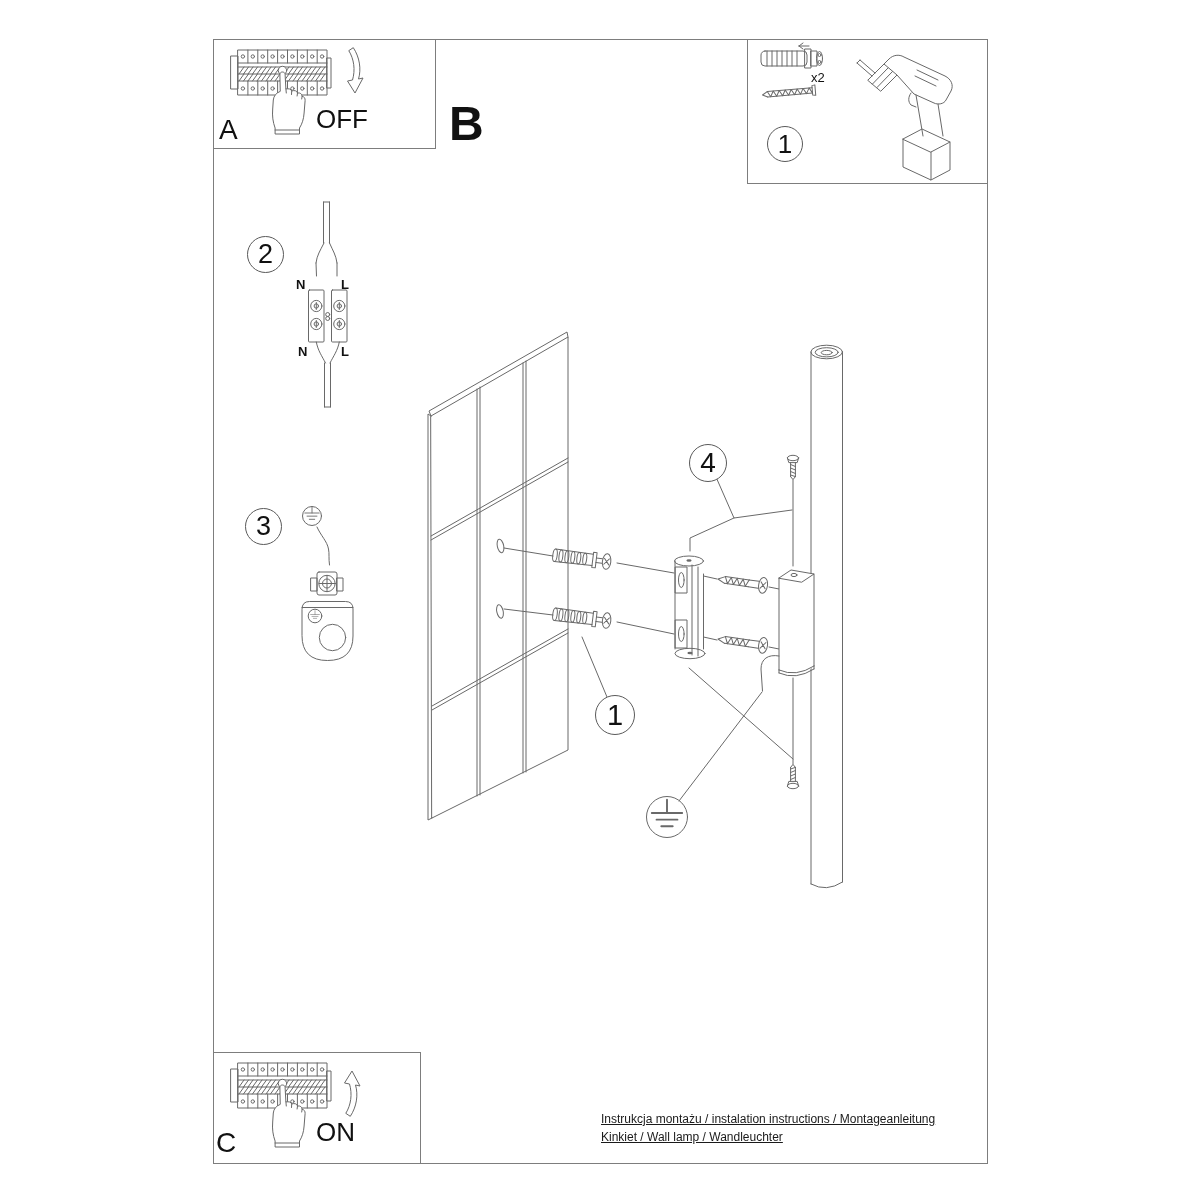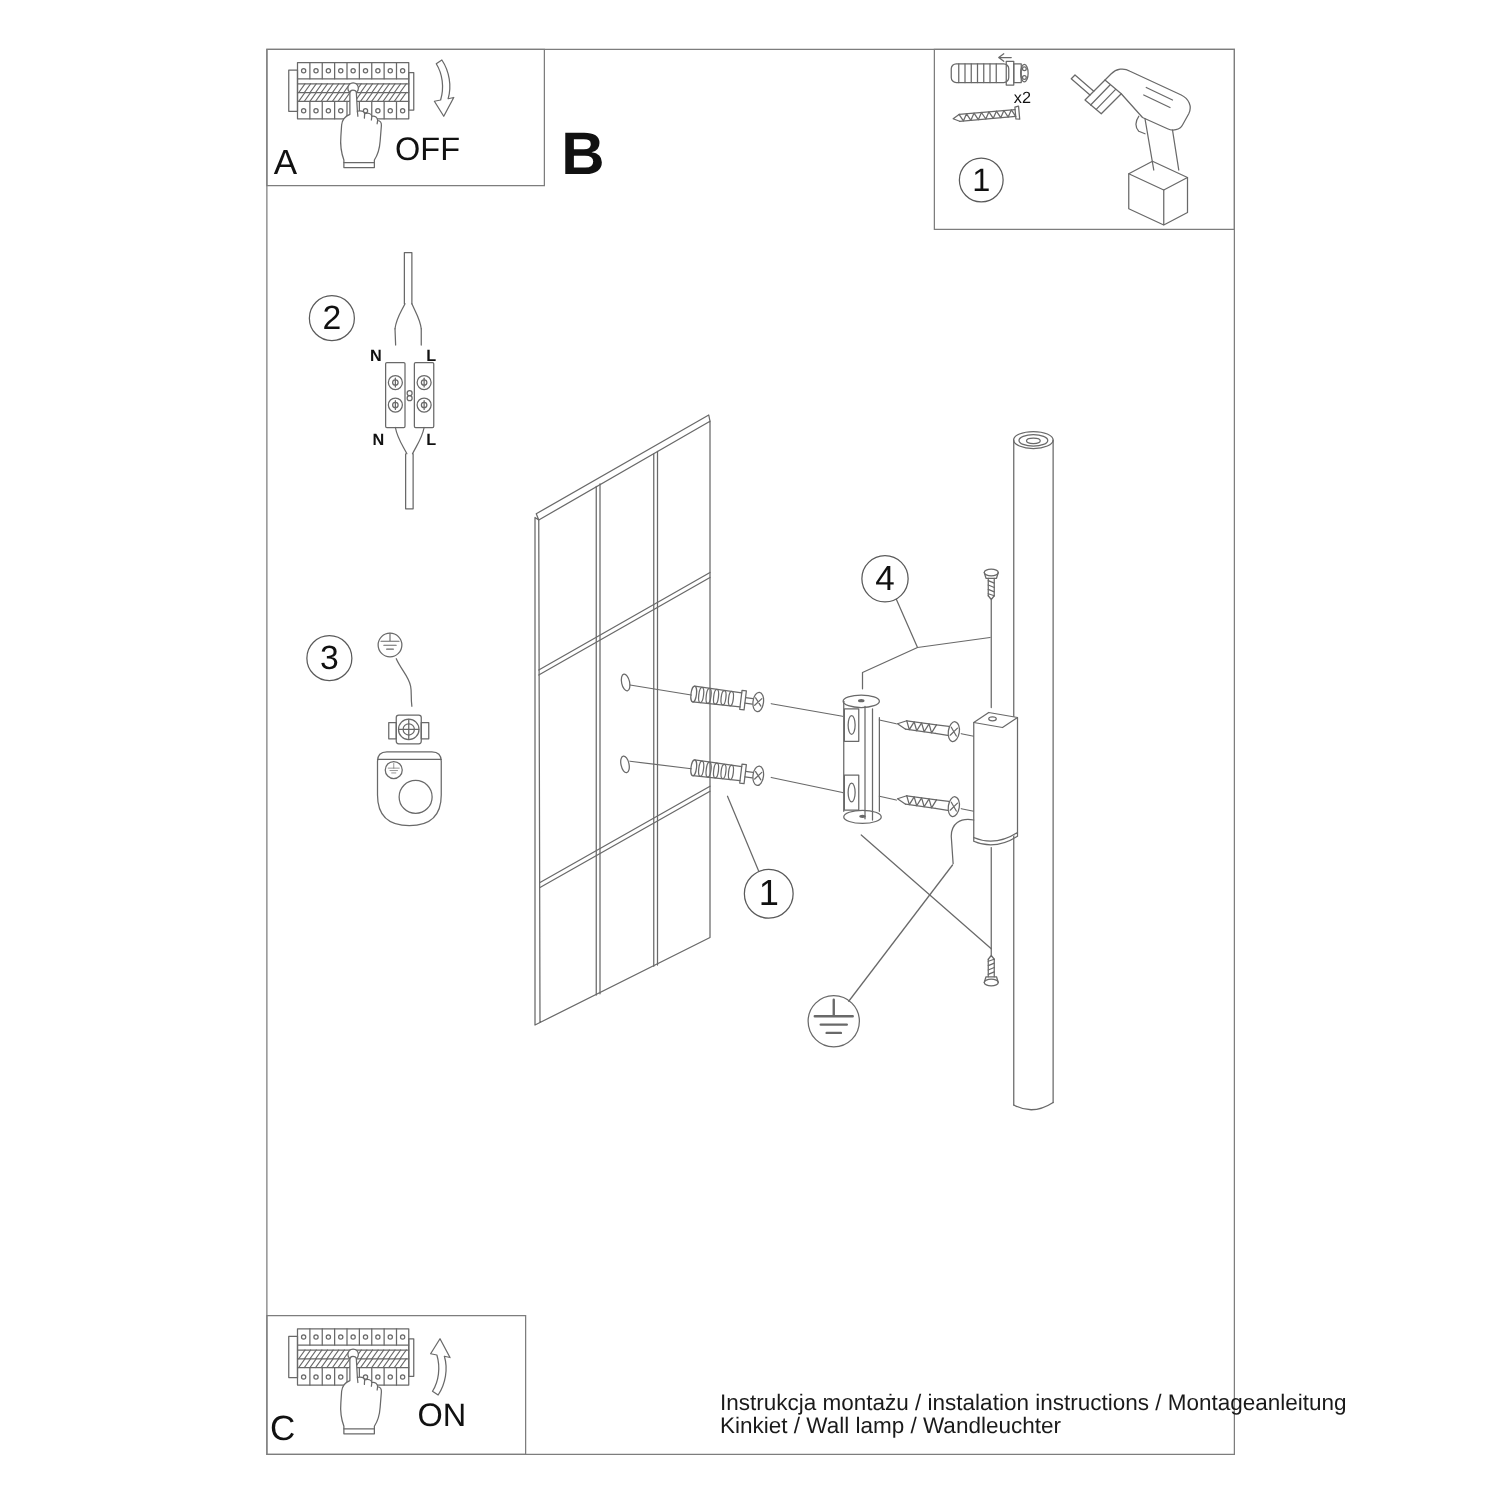--- a/index.html
+++ b/index.html
@@ -12,34 +12,34 @@
   #art{position:absolute;left:0;top:0;width:1200px;height:1200px;}
   #art *{stroke:#696969;fill:none;stroke-width:1;stroke-linecap:round;stroke-linejoin:round;}
   #art .wf{fill:#ffffff;stroke:none;}
   #art .hf{fill:#ffffff;}
   #art .dk{fill:#696969;stroke:none;}
   .lab{position:absolute;color:#111;white-space:nowrap;}
   #lab-a{left:219px;top:114px;font-size:28px;}
   #lab-b{left:449px;top:96px;font-size:48px;font-weight:700;}
   #lab-c{left:216px;top:1127px;font-size:28px;}
   #lab-off{left:316px;top:104px;font-size:26px;}
-  #lab-on{left:334px;top:1117px;font-size:26px;}
+  #lab-on{left:316px;top:1117px;font-size:26px;}
   #lab-x2{left:787px;top:70px;font-size:13px;margin-left:24px;}
   .nl{font-size:13px;font-weight:700;}
   #lab-n-top{left:296px;top:277px;}
   #lab-l-top{left:341px;top:277px;}
   #lab-n-bot{left:298px;top:344px;}
   #lab-l-bot{left:341px;top:344px;}
   .circ{position:absolute;border:1.4px solid #5a5a5a;border-radius:50%;display:flex;align-items:center;justify-content:center;color:#111;background:#fff;}
   #circ-parts{left:767px;top:126px;width:34px;height:34px;font-size:26px;}
   #circ-2{left:247px;top:236px;width:35px;height:35px;font-size:27px;}
   #circ-3{left:245px;top:508px;width:35px;height:35px;font-size:27px;}
   #circ-4{left:689px;top:444px;width:36px;height:36px;font-size:28px;}
   #circ-call1{left:595px;top:695px;width:38px;height:38px;font-size:29px;}
-  .foot{left:576px;font-size:18px;color:#1a1a1a;}
+  .foot{left:601px;font-size:12px;color:#1a1a1a;text-decoration:underline;}
   #foot1{top:1112px;}
   #foot2{top:1130px;}
 </style>
 </head>
 <body>
 
 <div id="page">
 
   <div class="panel" id="frame-main"></div>
   <div class="panel" id="panel-a"></div>

